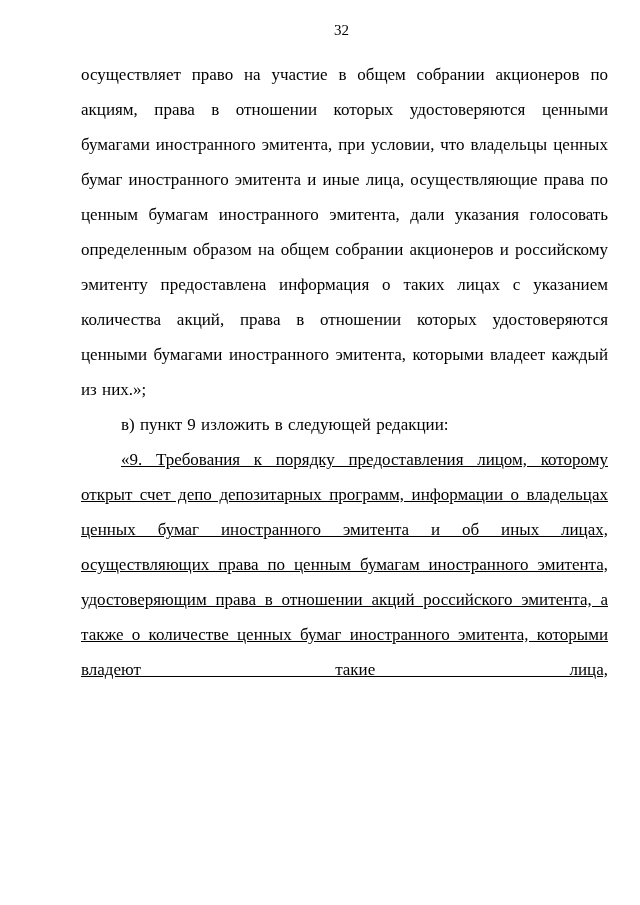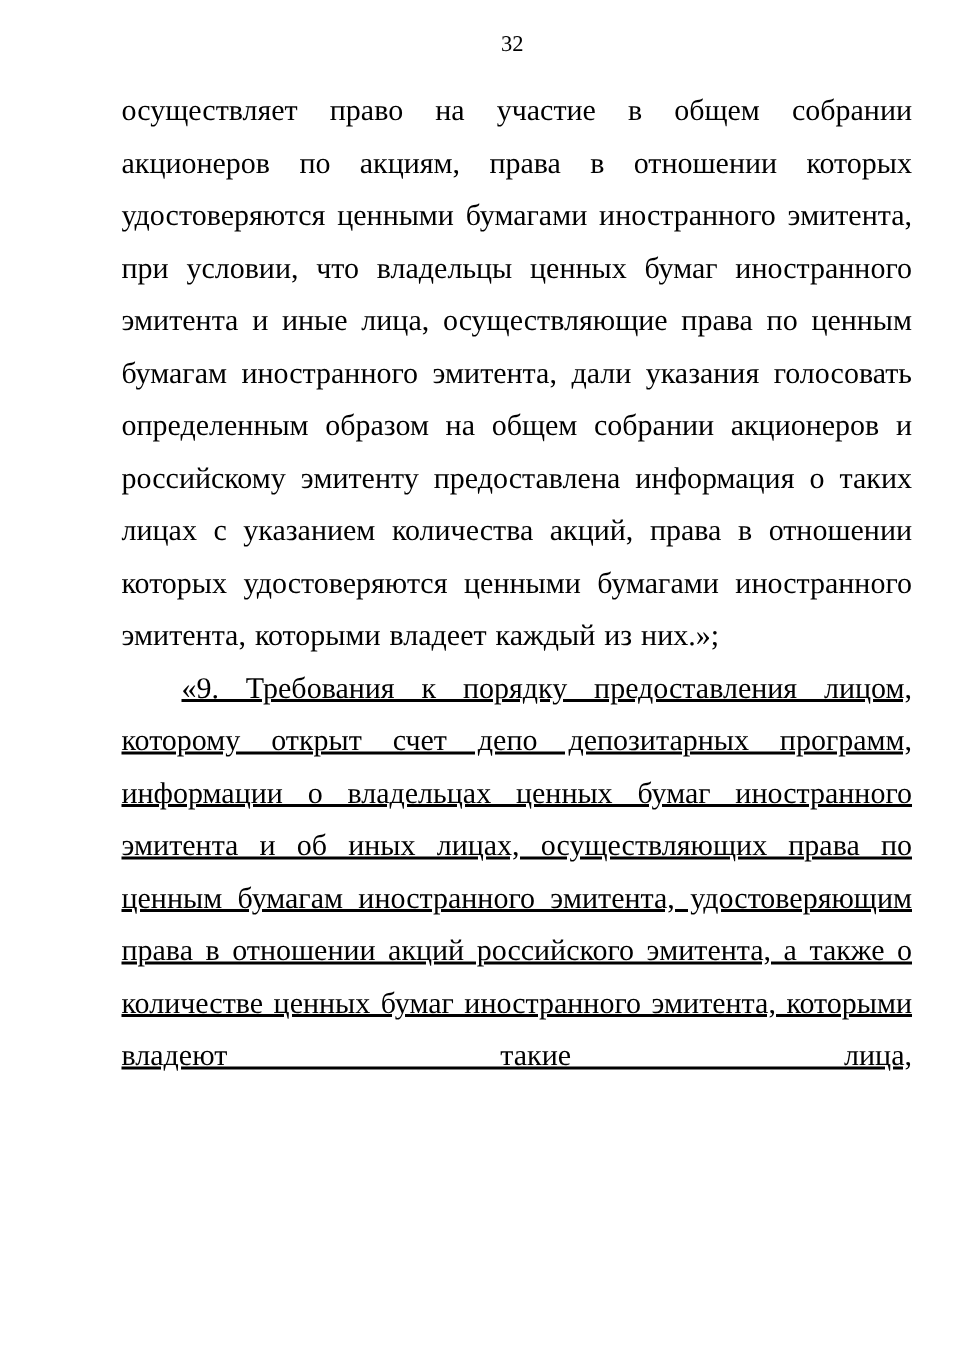--- a/index.html
+++ b/index.html
@@ -24,36 +24,37 @@
     .page-number {
       text-align: center;
       font-size: 15px;
       line-height: 20px;
       margin-bottom: 17px;
       
       padding-right: 6px;
     }
     .body-text p {
       margin: 0;
-      font-size: 20px;
+      font-size: 17px;
       line-height: 35px;
       text-align: justify;
       word-spacing: 1px;
     }
     .body-text p.indent {
       text-indent: 40px;
     }
     .body-text p.justify-last {
       text-align-last: justify;
       text-decoration: underline;
     }
   </style>
 </head>
 <body>
 
 <div class="page">
   <div class="page-number">32</div>
 
   <div class="body-text">
     <p>осуществляет право на участие в общем собрании акционеров по акциям, права в отношении которых удостоверяются ценными бумагами иностранного эмитента, при условии, что владельцы ценных бумаг иностранного эмитента и иные лица, осуществляющие права по ценным бумагам иностранного эмитента, дали указания голосовать определенным образом на общем собрании акционеров и российскому эмитенту предоставлена информация о таких лицах с указанием количества акций, права в отношении которых удостоверяются ценными бумагами иностранного эмитента, которыми владеет каждый из них.»;</p>
+    <p class="indent">в) пункт 9 изложить в следующей редакции:</p>
     <p class="indent justify-last">«9. Требования к порядку предоставления лицом, которому открыт счет депо депозитарных программ, информации о владельцах ценных бумаг иностранного эмитента и об иных лицах, осуществляющих права по ценным бумагам иностранного эмитента, удостоверяющим права в отношении акций российского эмитента, а также о количестве ценных бумаг иностранного эмитента, которыми владеют такие лица,</p>
   </div>
 </div>
 
 </body></html>

